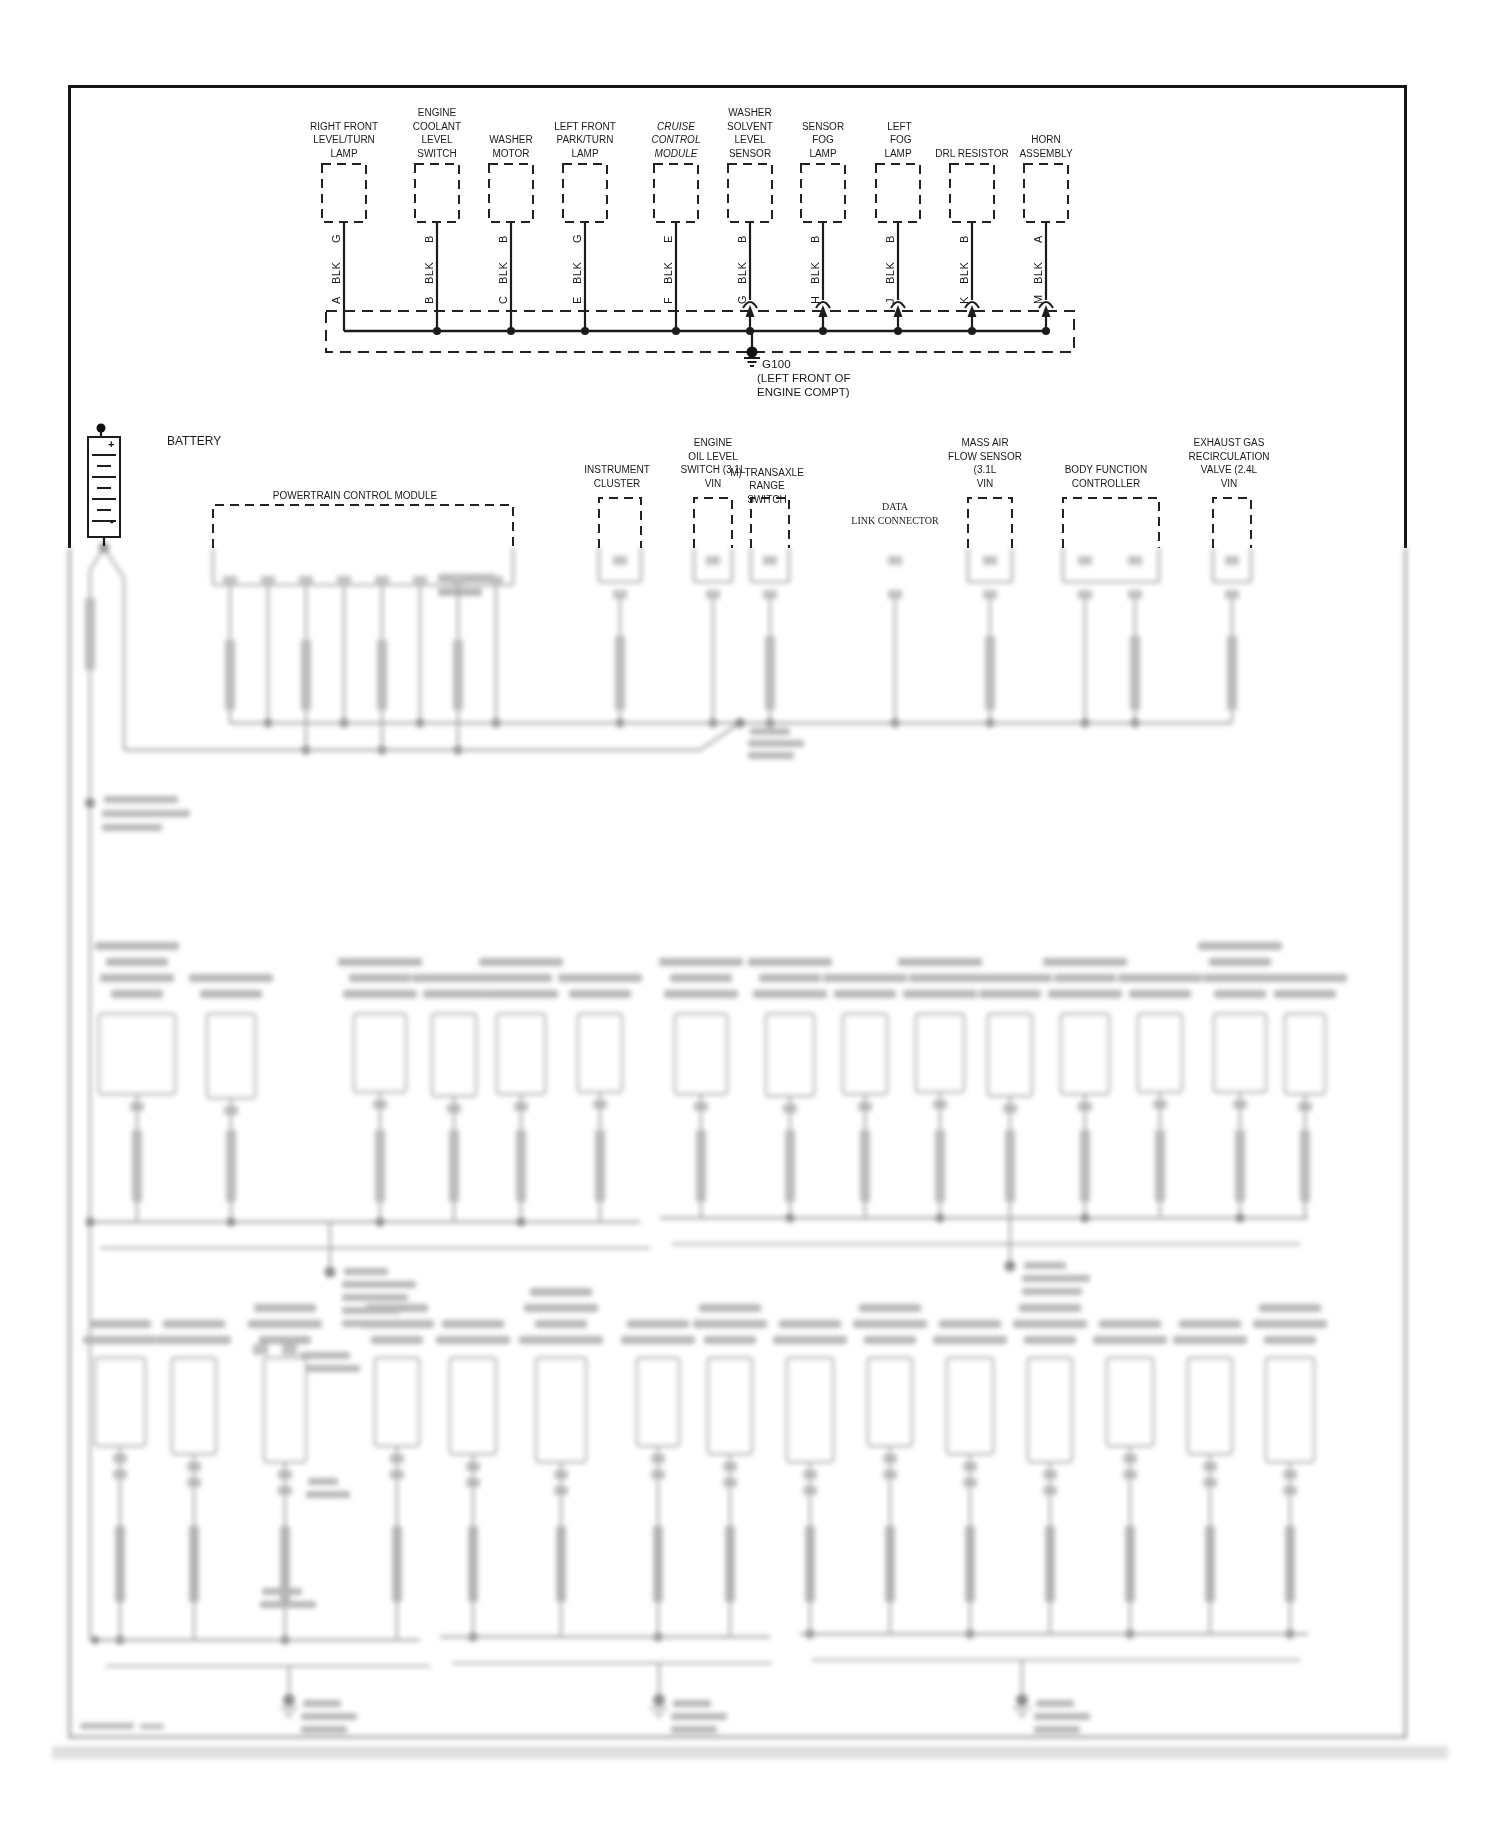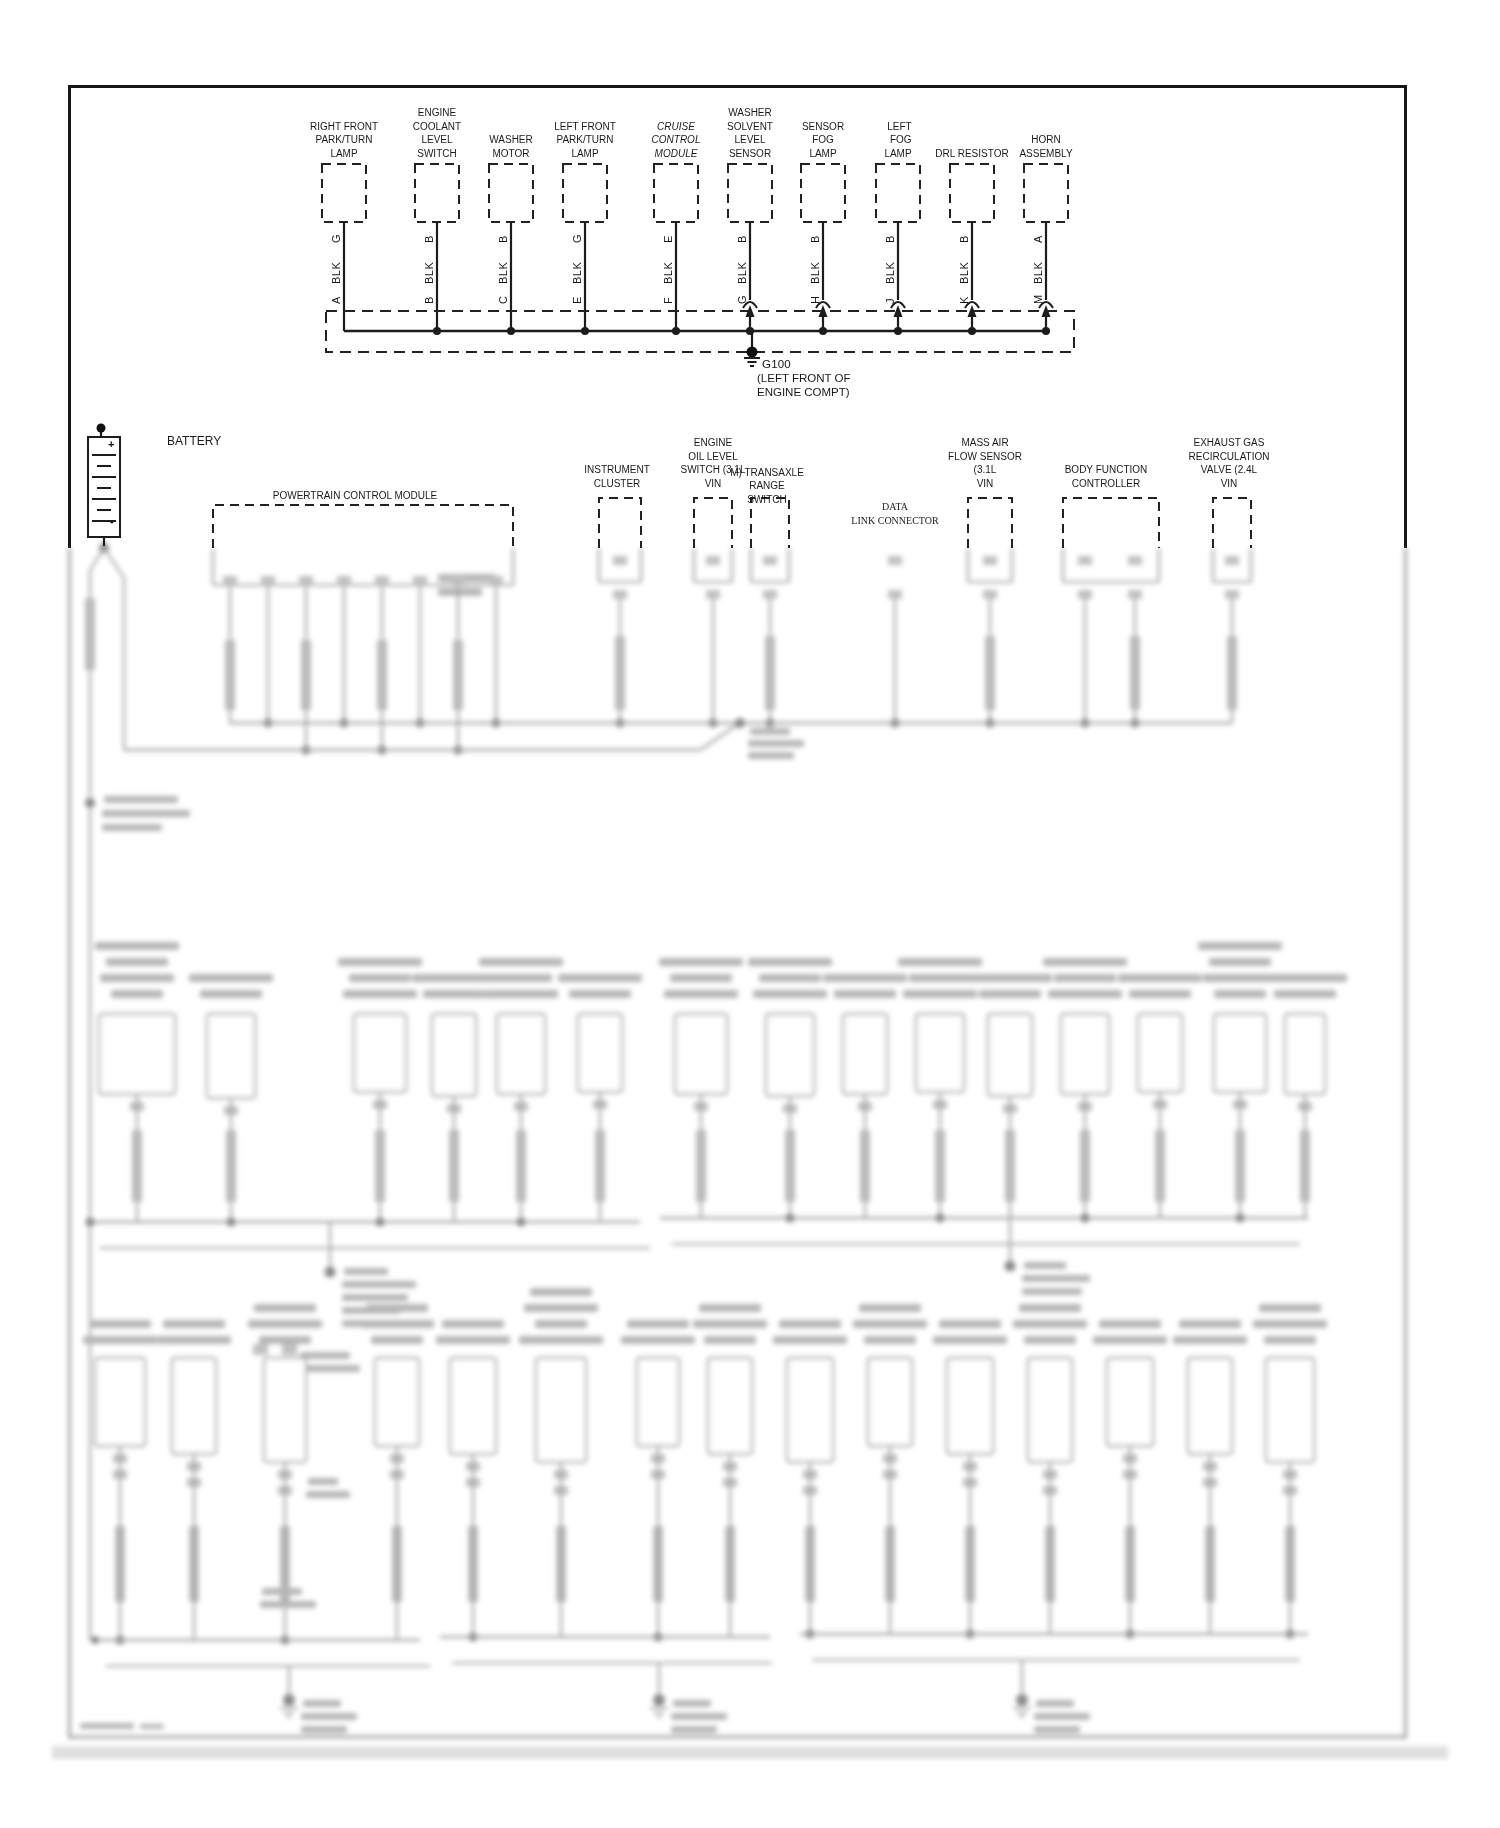--- a/index.html
+++ b/index.html
@@ -534,21 +534,21 @@
       <path d="M 1213 548 L 1213 498 L 1251 498 L 1251 548" fill="none" stroke="#222" stroke-width="2" stroke-dasharray="9 6"></path>
     </svg>
 
   <div id="labels-layer">
     <div class="batt-name" style="left:126px;top:434px;">BATTERY</div>
     <div class="batt-sign" style="left:108px;top:439px;">+</div>
     <div class="batt-sign" style="left:110px;top:516px;">-</div>
     <div class="gnd-label" style="left:757px;top:371px;width:180px;">(LEFT FRONT OF
 ENGINE COMPT)</div>
   <div class="comp-label" style="left: 282px; top: 96px; width: 124px; height: 64px;">RIGHT FRONT
-PARK/TURN
+LEVEL/TURN
 LAMP</div>
       <div class="comp-label" style="left: 375px; top: 96px; width: 124px; height: 64px;">ENGINE
 COOLANT
 LEVEL
 SWITCH</div>
       <div class="comp-label" style="left: 449px; top: 96px; width: 124px; height: 64px;">WASHER
 MOTOR</div>
       <div class="comp-label" style="left: 523px; top: 96px; width: 124px; height: 64px;">LEFT FRONT
 PARK/TURN
 LAMP</div>

